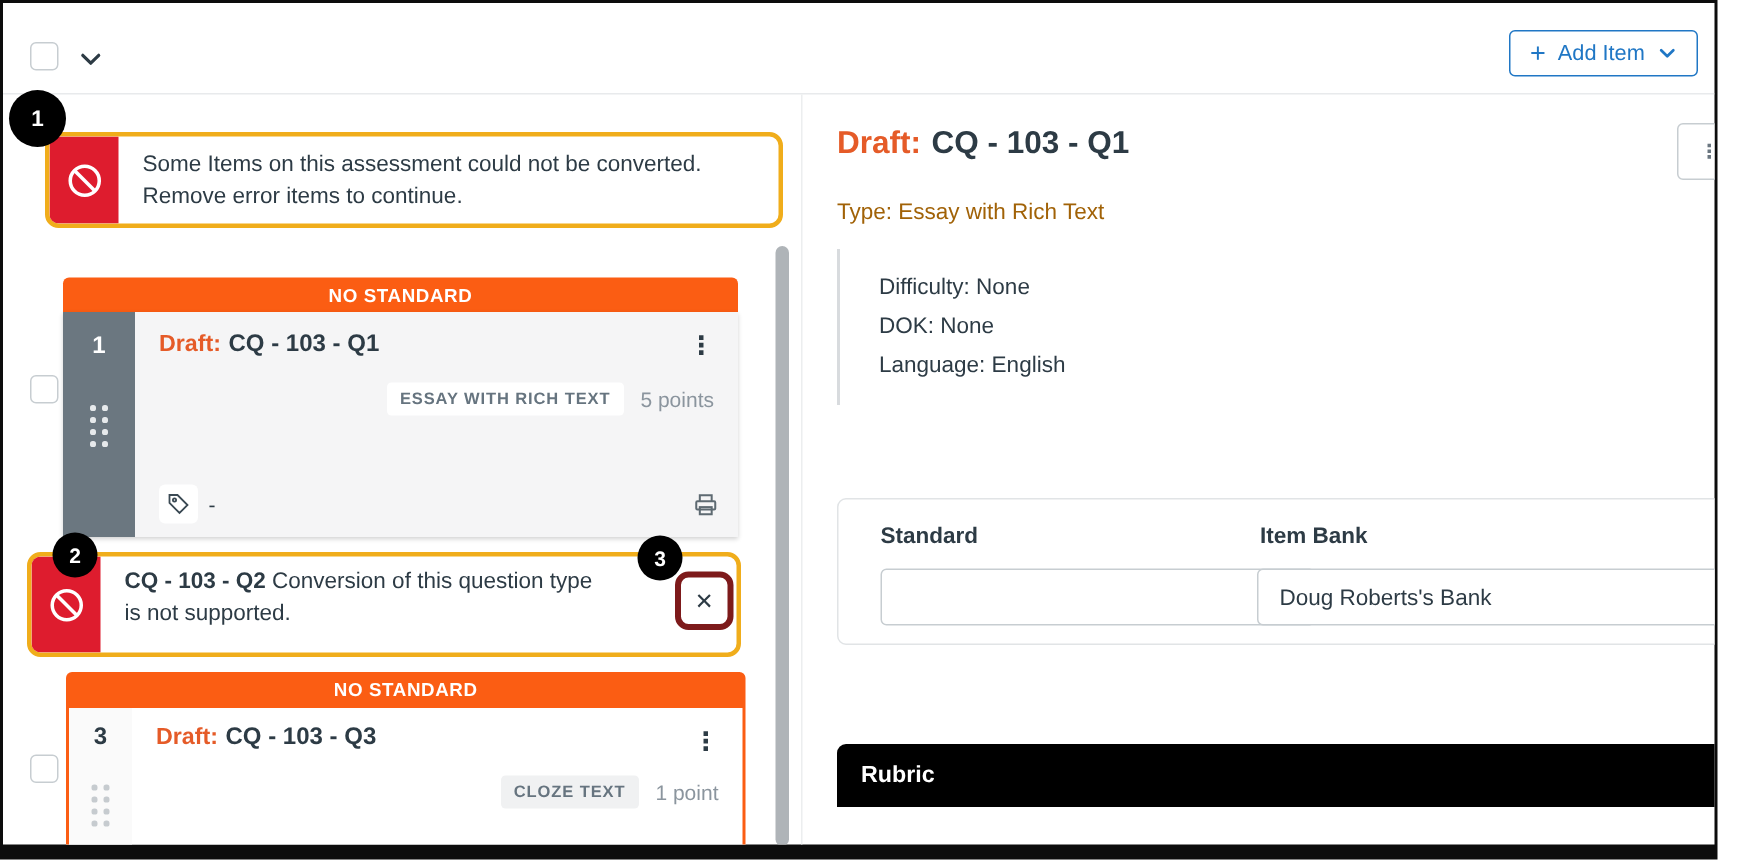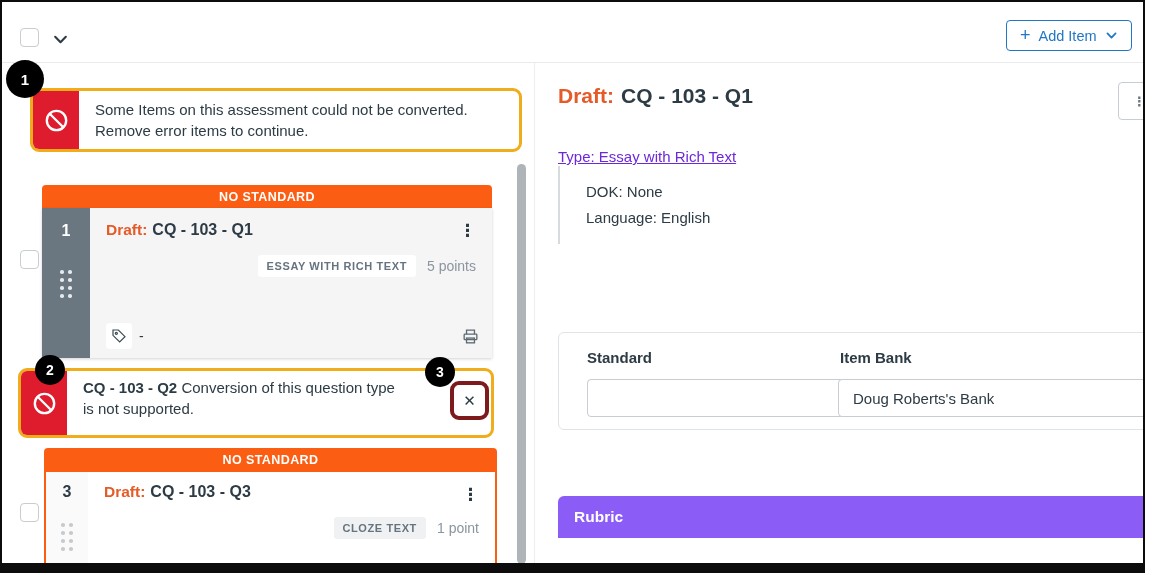--- a/index.html
+++ b/index.html
@@ -73,34 +73,34 @@
   .chev-all{left:50px;top:29px;cursor:pointer;}
 
   
   .scroll-thumb{left:515px;top:162px;width:9px;height:400px;background:#AFB4B8;border-radius:5px;cursor:grab;}
   .panel-divider{left:532px;top:61px;width:1px;height:502px;background:#ECEEEF;}
 
   
   .detail-heading{left:556px;top:82px;display:flex;gap:7px;align-items:baseline;}
   .detail-heading .draft-big{color:#E55B28;font-weight:bold;font-size:21px;}
   .detail-heading .title-big{color:#2D3B45;font-weight:bold;font-size:21px;}
-  .type-line{left:556px;top:146px;color:#6d28d9;font-size:15px;text-decoration:underline;}
+  .type-line{left:556px;top:131px;color:#a16207;font-size:15px;}
   .meta-block{left:556px;top:164px;border-left:2px solid #D8DBDE;padding:13px 0 13px 26px;}
   .meta-block div{color:#2D3B45;font-size:15px;line-height:26px;}
   .partial-btn{left:1116px;top:80px;width:40px;height:38px;border:1px solid #C7CDD1;border-radius:4px;background:#fff;
       display:flex;align-items:center;padding-left:14px;color:#6A7680;font-size:13px;font-weight:bold;cursor:pointer;}
   .std-card{left:556px;top:330px;width:600px;height:98px;border:1px solid #E1E4E6;border-radius:6px;background:#fff;}
   .field-label{position:absolute;top:16px;color:#2D3B45;font-size:15px;font-weight:bold;}
   .lbl-standard{left:28px;}
   .lbl-bank{left:281px;text-align:right;}
   .select{position:absolute;left:28px;top:46px;width:290px;height:38px;border:1px solid #C7CDD1;border-radius:4px;background:#fff;
       display:flex;align-items:center;justify-content:flex-end;padding-right:12px;color:#556572;cursor:pointer;}
   .bank-input{position:absolute;left:279px;top:46px;width:330px;height:38px;border:1px solid #C7CDD1;border-radius:4px;
       padding:0 14px;font-size:15px;color:#2D3B45;background:#fff;}
-  .rubric-head{left:556px;top:494px;width:600px;height:42px;background:#8b5cf6;border-radius:6px 6px 0 0;
+  .rubric-head{left:556px;top:494px;width:600px;height:42px;background:#000000;border-radius:6px 6px 0 0;
       display:flex;align-items:center;padding-left:16px;color:#fff;font-size:15.5px;font-weight:bold;}
 </style>
 </head>
 <body>
 
 <div class="canvas">
   <div class="app">
 
     <div class="abs checkbox cb-all"></div>
     <div class="abs chev chev-all">
@@ -235,20 +235,21 @@
     <div class="abs detail-heading">
       <span class="draft-big">Draft:</span>
       <span class="title-big">CQ - 103 - Q1</span>
     </div>
     <div class="abs partial-btn">
       <span>⋮</span>
     </div>
     <div class="abs type-line">Type: Essay with Rich Text</div>
 
     <div class="abs meta-block">
+      <div>Difficulty: None</div>
       <div>DOK: None</div>
       <div>Language: English</div>
     </div>
 
     <div class="abs std-card">
       <span class="field-label lbl-standard">Standard</span>
       <span class="field-label lbl-bank">Item Bank</span>
       <div class="select">
         <svg width="16" height="16" viewBox="0 0 16 16">
             <path d="M3 5.5 L8 10.5 L13 5.5" fill="none" stroke="#2D3B45" stroke-width="1.7" stroke-linecap="round" stroke-linejoin="round"></path>

